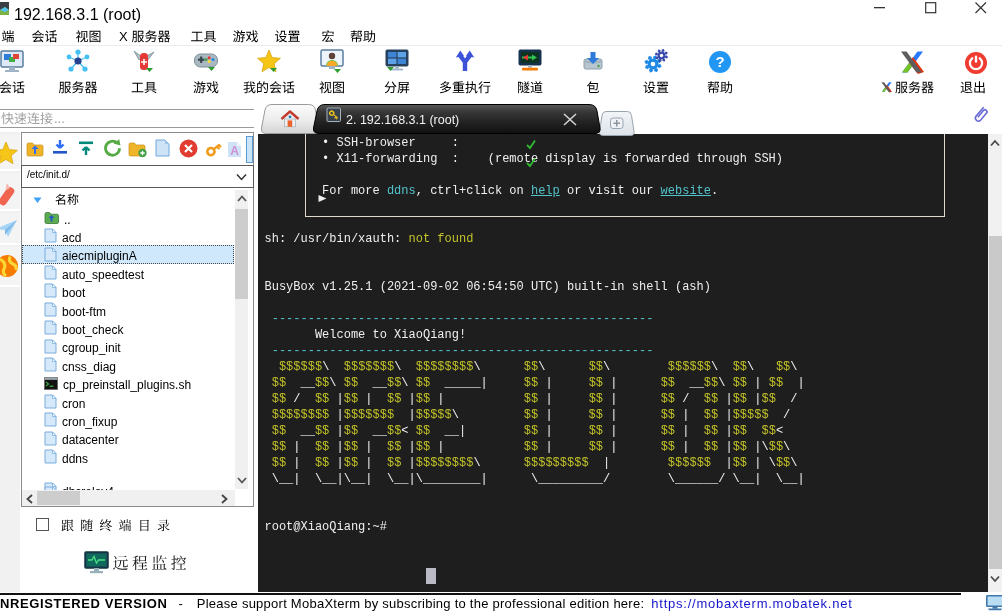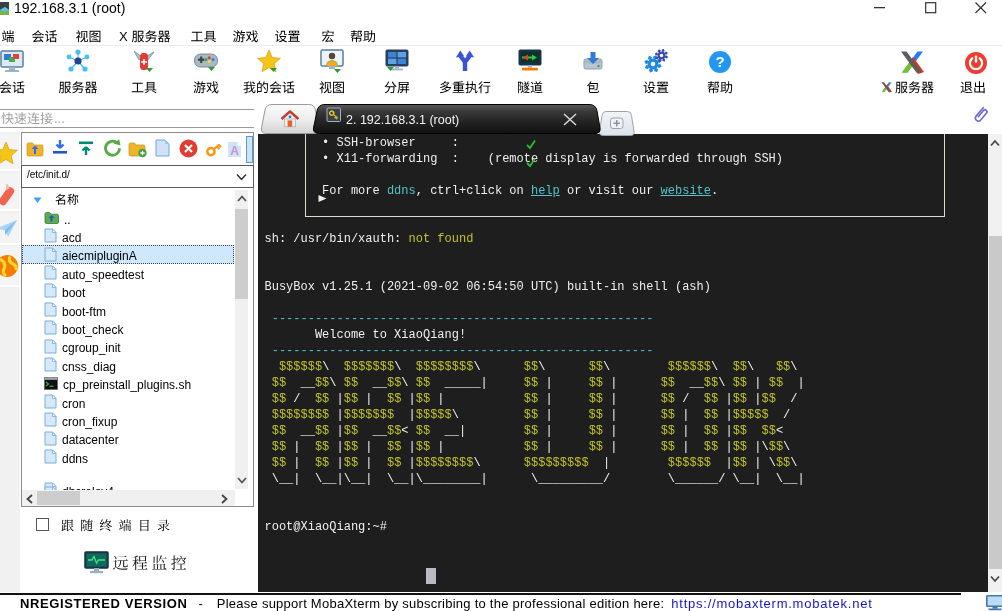--- a/index.html
+++ b/index.html
@@ -1,16 +1,16 @@
 <!DOCTYPE html>
 <html><head><meta charset="utf-8"><style>
 * { margin:0; padding:0; box-sizing:border-box; }
 html,body { width:1002px; height:611px; overflow:hidden; background:#fff;
   font-family:"Liberation Sans", sans-serif; position:relative; }
-#title { position:absolute; left:14px; top:0; font-size:14px; color:#000; }
+#title { position:absolute; left:14px; top:6px; font-size:16px; color:#000; }
 #menubar { position:absolute; left:0; top:19px; width:1002px; height:27px; border-bottom:1px solid #ececec; }
 #toolbar { position:absolute; left:0; top:47px; width:1002px; height:56px; }
 #qc { position:absolute; left:-6px; top:109px; width:261px; height:19px; border:1px solid #9a9a9a; background:#fff; }
 #strip { position:absolute; left:0; top:132px; width:20px; height:460px; background:#f1f1f1; }
 .stripcell { position:absolute; left:0; width:20px; background:#f4f4f4; border-bottom:2px solid #fff; }
 #fpanel { position:absolute; left:21px; top:132px; width:233px; height:375px; border:1px solid #8a8a8a; background:#fff; }
 #pathbox { position:absolute; left:21px; top:165px; width:233px; height:23px; border:1px solid #5a5a5a; background:#fff; }
 #pathtext { position:absolute; left:27px; top:169px; font-size:10px; color:#000; }
 #vscroll { position:absolute; left:235px; top:190px; width:13px; height:299px; background:#f0f0f0; z-index:5; }
 #vthumb { position:absolute; left:235px; top:209px; width:13px; height:90px; background:#cdcdcd; z-index:6; }
@@ -21,21 +21,21 @@
 .fname { font-size:12px; color:#000; vertical-align:middle; }
 #term { position:absolute; left:258px; top:134px; width:730px; height:458px; background:#1e1e1e; }
 #termpre { position:absolute; left:264.5px; top:135px; font-family:"Liberation Mono", monospace;
   font-size:12px; line-height:16px; color:#efefef; z-index:20; }
 #termpre .y { color:#c3c32a; } #termpre .c { color:#53c3cc; }
 #termpre .u { text-decoration:underline;margin-top:27px; }
 #tscroll { position:absolute; left:988px; top:134px; width:14px; height:458px; background:#f1f1f1; }
 #tthumb { position:absolute; left:989px; top:236px; width:13px; height:333px; background:#c9c9c9; }
 #statusbar { position:absolute; left:0; top:592px; width:1002px; height:19px; background:#fff; }
 #statusborder { position:absolute; left:0; top:592.5px; width:961px; height:2.5px; background:#121212; }
-#statustext { position:absolute; left:0; top:595.5px; font-size:13px; color:#000; white-space:nowrap;padding-left:20px; }
+#statustext { position:absolute; left:0; top:595.5px; font-size:13px; color:#000; white-space:nowrap; }
 .tab { position:absolute; top:103px; height:31px; }
 #vsplit { position:absolute; left:254px; top:103px; width:4px; height:489px; background:#fff; }
 </style></head><body>
 
 <div id="title">192.168.3.1 (root)</div>
 <div id="menubar">
     <span style="position:absolute;left:119px;top:9.5px;font-size:13px">X</span>
   </div>
 <div id="toolbar"></div>
 <svg style="position:absolute;left:881px;top:82px;z-index:30" width="11" height="11" viewBox="0 0 24 24">

